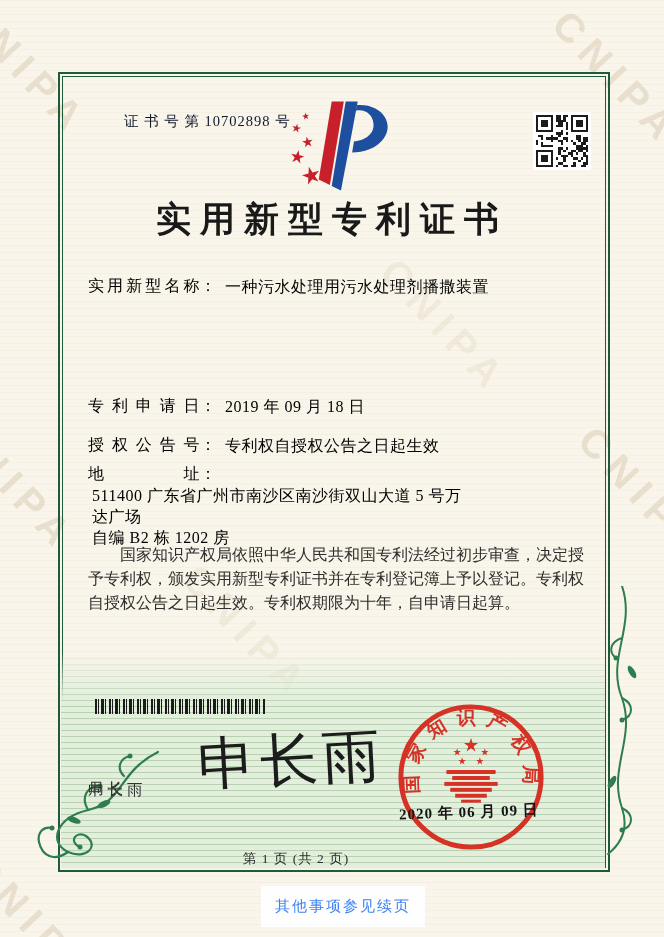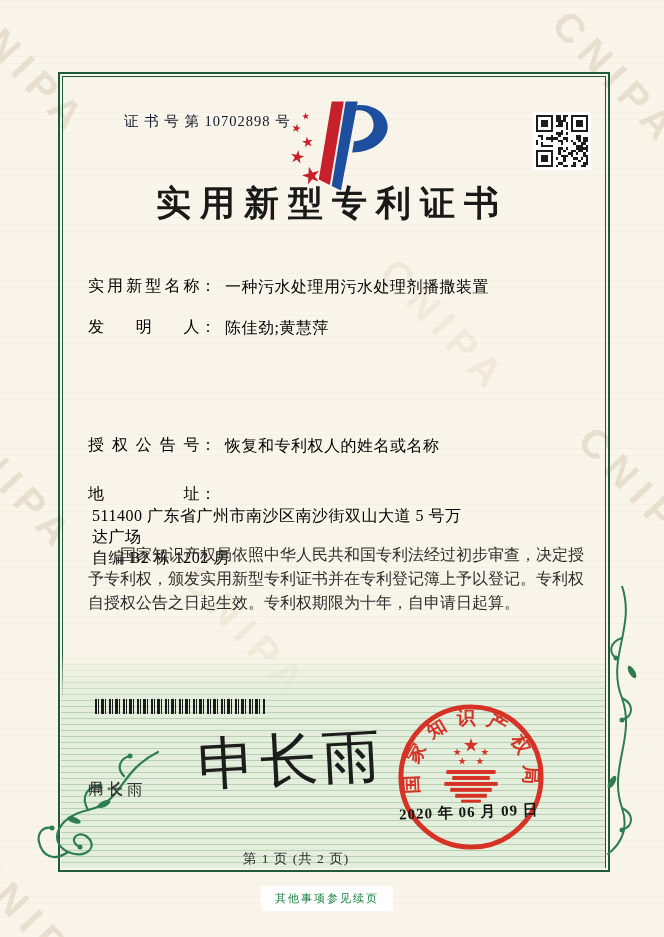--- a/index.html
+++ b/index.html
@@ -19,21 +19,21 @@
   .band{position:absolute;left:61px;top:652px;width:544px;height:216px;z-index:2;
         background:linear-gradient(180deg,rgba(227,238,221,0) 0,rgba(227,238,221,1) 48px);}
   .band .lines{position:absolute;inset:0;
         background:repeating-linear-gradient(180deg,rgba(148,185,142,.55) 0 1px,transparent 1px 6px);
         -webkit-mask-image:linear-gradient(180deg,transparent 0,#000 55px);
         mask-image:linear-gradient(180deg,transparent 0,#000 55px);}
   
   .cert-no{position:absolute;left:88px;top:112px;z-index:3;font-size:14.5px;letter-spacing:1px;color:#0f172a;margin-left:36px;}
   .logo{position:absolute;left:276px;top:94px;z-index:3;}
   .qr{position:absolute;left:533px;top:112px;z-index:3;background:#fff;padding:3px;}
-  .title{position:absolute;left:0;width:664px;top:180px;z-index:3;text-align:center;
+  .title{position:absolute;left:0;width:664px;top:196px;z-index:3;text-align:center;
          font-size:35px;font-weight:bold;letter-spacing:9px;color:#191919;}
   
   .field-row{position:absolute;left:88px;width:500px;z-index:3;font-size:16px;letter-spacing:.5px;color:#000000;}
   .flabel{display:inline-block;width:112px;text-align:justify;text-align-last:justify;vertical-align:top;}
   .flabel2{width:100px;}
   .fcolon{vertical-align:top;}
   .fvalue{display:inline-block;margin-left:4px;max-width:374px;vertical-align:top;line-height:21px;}
   .fvalue .line2{display:block;}
   .fv-narrow{width:150px;}
   
@@ -50,21 +50,21 @@
   .director-name{position:absolute;left:88px;top:780px;z-index:3;font-family:"Liberation Sans","DejaVu Sans",sans-serif;
         font-size:15.5px;letter-spacing:4px;color:#333;font-weight:500;}
   .signature{position:absolute;left:198px;top:722px;z-index:3;font-size:58px;color:#1c1c1c;
         transform:rotate(-3deg);letter-spacing:4px;}
   .seal{position:absolute;left:392px;top:698px;z-index:3;opacity:.95;}
   .seal-date{position:absolute;left:399px;top:803px;z-index:4;font-size:15px;font-weight:bold;
         color:#141414;letter-spacing:1px;transform:rotate(-2deg);white-space:nowrap;}
   .page-info{position:absolute;left:0;width:592px;top:850px;z-index:3;text-align:center;
         font-size:13.5px;letter-spacing:1px;color:#2d2d2d;}
   .cont-box{position:absolute;left:261px;top:886px;z-index:3;background:#fefefe;
-        padding:5px 14px;font-size:11px;letter-spacing:2px;color:#15803d;}
+        padding:11px 14px;font-size:15px;letter-spacing:2px;color:#3b82f6;}
   .ornament{position:absolute;z-index:2;pointer-events:none;}
   .orn-sw{left:34px;top:748px;}
   .orn-e{left:592px;top:586px;}
 </style>
 </head>
 <body>
 
 <svg width="0" height="0" style="position:absolute">
   <defs>
     <path id="star" d="M0,-1 L0.2245,-0.309 L0.951,-0.309 L0.363,0.118 L0.588,0.809 L0,0.382 L-0.588,0.809 L-0.363,0.118 L-0.951,-0.309 L-0.2245,-0.309 Z"></path>
@@ -238,29 +238,29 @@
         <rect x="19" y="20" width="1" height="1"></rect>
       </g>
   </svg>
 
   <div class="title">实用新型专利证书</div>
 
   <div class="field-row" style="top:276px">
     <span class="flabel">实用新型名称</span><span class="fcolon">：</span>
     <span class="fvalue">一种污水处理用污水处理剂播撒装置</span>
   </div>
-  <div class="field-row" style="top:317px">
-    <span class="flabel">发明人</span><span class="fcolon">：</span>
-    <span class="fvalue">陈佳劲;黄慧萍</span>
+  <div class="field-row" style="top:396px">
+    <span class="flabel">专利申请日</span><span class="fcolon">：</span>
+    <span class="fvalue">2019 年 09 月 18 日</span>
   </div>
   <div class="field-row" style="top:435px">
     <span class="flabel">授权公告号</span><span class="fcolon">：</span>
-    <span class="fvalue">恢复和专利权人的姓名或名称</span>
-  </div>
-  <div class="field-row" style="top:484px">
+    <span class="fvalue">专利权自授权公告之日起生效</span>
+  </div>
+  <div class="field-row" style="top:464px">
     <span class="flabel">地址</span><span class="fcolon">：</span>
     <span class="fvalue"><span>511400 广东省广州市南沙区南沙街双山大道 5 号万达广场</span><span class="line2">自编 B2 栋 1202 房</span></span>
   </div>
 
   <div class="paras">
     <p>国家知识产权局依照中华人民共和国专利法经过初步审查，决定授予专利权，颁发实用新型专利证书并在专利登记簿上予以登记。专利权自授权公告之日起生效。专利权期限为十年，自申请日起算。</p>
   </div>
 
   <div class="barcode"></div>
 

